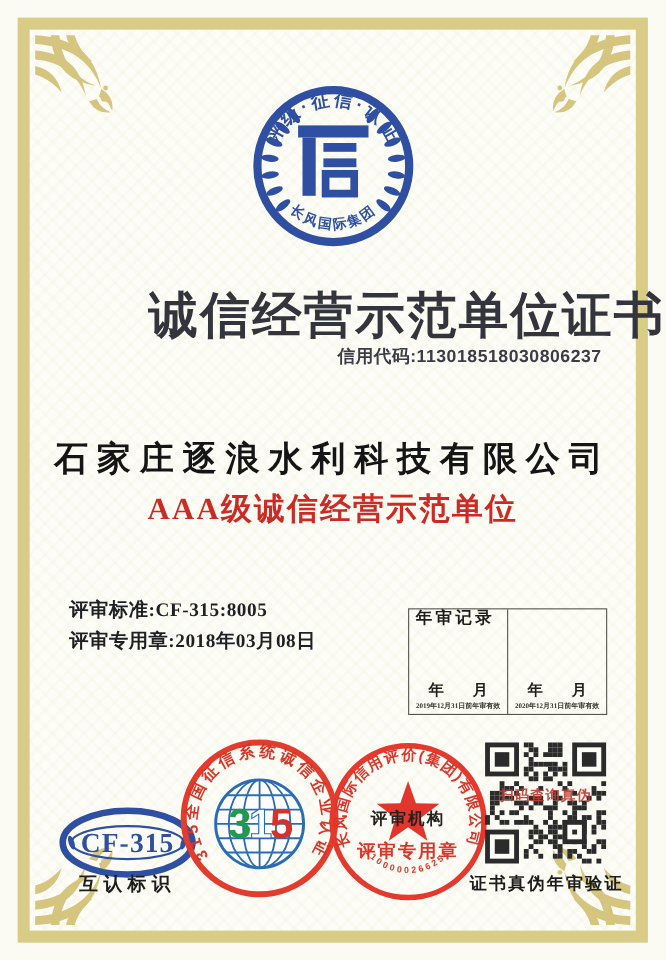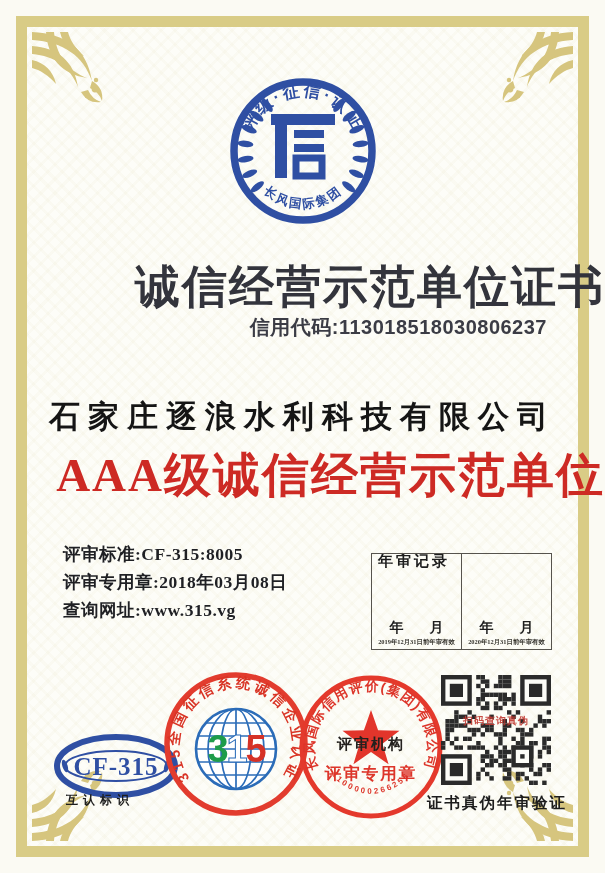--- a/index.html
+++ b/index.html
@@ -14,44 +14,44 @@
   .corner{position:absolute;width:96px;height:96px;z-index:2;pointer-events:none;}
   .corner.tl{left:29px;top:29px;}
   .corner.tr{right:29px;top:29px;transform:scaleX(-1);}
   .corner.bl{left:29px;bottom:29px;transform:scaleY(-1);}
   .corner.br{right:29px;bottom:29px;transform:scale(-1,-1);}
 
   .abs{position:absolute;z-index:3;}
   .badge{left:228px;top:76px;width:150px;height:150px;}
   .title{left:0;top:241px;width:100%;text-align:right;font-size:45px;font-weight:800;
          color:#33343c;letter-spacing:2px;margin-top:16px;}
-  .creditcode{right:58px;top:314px;font-size:20px;font-weight:700;color:#3b3c45;letter-spacing:.5px;}
+  .creditcode{right:58px;top:314px;font-size:16px;font-weight:700;color:#3b3c45;letter-spacing:.5px;}
   .company{left:0;top:376px;width:100%;text-align:center;font-size:31px;font-weight:800;
            color:#151515;letter-spacing:8px;margin-top:20px;}
-  .rating{left:0;top:444px;width:100%;text-align:right;font-family:"Liberation Serif",serif;
-          font-size:47px;font-weight:700;color:#cd2a24;letter-spacing:2px;}
+  .rating{left:0;top:444px;width:100%;text-align:center;font-family:"Liberation Serif",serif;
+          font-size:28px;font-weight:700;color:#cd2a24;letter-spacing:2px;}
   .details{left:63px;top:540px;font-family:"Liberation Serif",serif;font-size:17.5px;
            font-weight:700;color:#1f2024;letter-spacing:.5px;}
   .details div{height:28px;line-height:28px;}
   .ar-label{left:378px;top:530px;font-family:"Liberation Serif",serif;font-size:15px;
             font-weight:700;color:#1d1d1d;letter-spacing:3px;margin-top:22px;}
   .ar-table{left:371px;top:553px;width:179px;height:95px;border:1.5px solid #56534d;display:flex;background:transparent;}
   .ar-cell{flex:1;display:flex;flex-direction:column;justify-content:flex-end;align-items:center;padding-bottom:2px;}
   .ar-cell + .ar-cell{border-left:1.5px solid #56534d;}
   .ar-ym{font-family:"Liberation Serif",serif;font-weight:700;font-size:14px;color:#1d1d1d;
          display:flex;gap:26px;margin-bottom:1px;}
   .ar-note{font-family:"Liberation Serif",serif;font-weight:700;font-size:6.4px;color:#34322c;white-space:nowrap;}
   .cf-oval{left:52px;top:733px;width:128px;height:66px;}
-  .cf-caption{left:34px;top:792px;width:132px;text-align:center;font-family:"Liberation Serif",serif;
-              font-size:12px;font-weight:700;color:#1d1d1d;letter-spacing:5px;}
+  .cf-caption{left:50px;top:792px;width:132px;text-align:center;font-family:"Liberation Serif",serif;
+              font-size:17px;font-weight:700;color:#1d1d1d;letter-spacing:5px;}
   .globe{left:161px;top:669px;width:150px;height:150px;}
   .seal{left:296px;top:672px;width:150px;height:150px;}
   .qr{left:437px;top:671px;width:118px;height:118px;}
   .qr-overlay{position:absolute;left:0;top:43px;width:100%;text-align:center;
-              font-size:10px;font-weight:700;color:#c23a32;letter-spacing:1px;opacity:.9;}
+              font-size:13px;font-weight:700;color:#c23a32;letter-spacing:1px;opacity:.9;}
   .qr-caption{left:424px;top:793px;width:146px;text-align:center;font-family:"Liberation Serif",serif;
               font-size:15.5px;font-weight:700;color:#1d1d1d;letter-spacing:2px;}
   svg text{font-weight:700;}
 </style>
 </head>
 <body>
 
 <div class="paper"></div>
 <div class="frame"></div>
 <div class="corner tl"><svg viewBox="0 0 96 96" width="96" height="96">
@@ -151,21 +151,20 @@
 </svg>
 
 <div class="abs title">诚信经营示范单位证书</div>
 <div class="abs creditcode">信用代码:113018518030806237</div>
 <div class="abs company">石家庄逐浪水利科技有限公司</div>
 <div class="abs rating">AAA级诚信经营示范单位</div>
 
 <div class="abs details">
   <div>评审标准:CF-315:8005</div>
   <div>评审专用章:2018年03月08日</div>
-  <div>查询网址:www.315.vg</div>
 </div>
 
 <div class="abs ar-label">年审记录</div>
 <div class="abs ar-table">
   <div class="ar-cell">
     <div class="ar-ym">
       <span>年</span>
       <span>月</span>
     </div>
     <div class="ar-note">2019年12月31日前年审有效</div>

